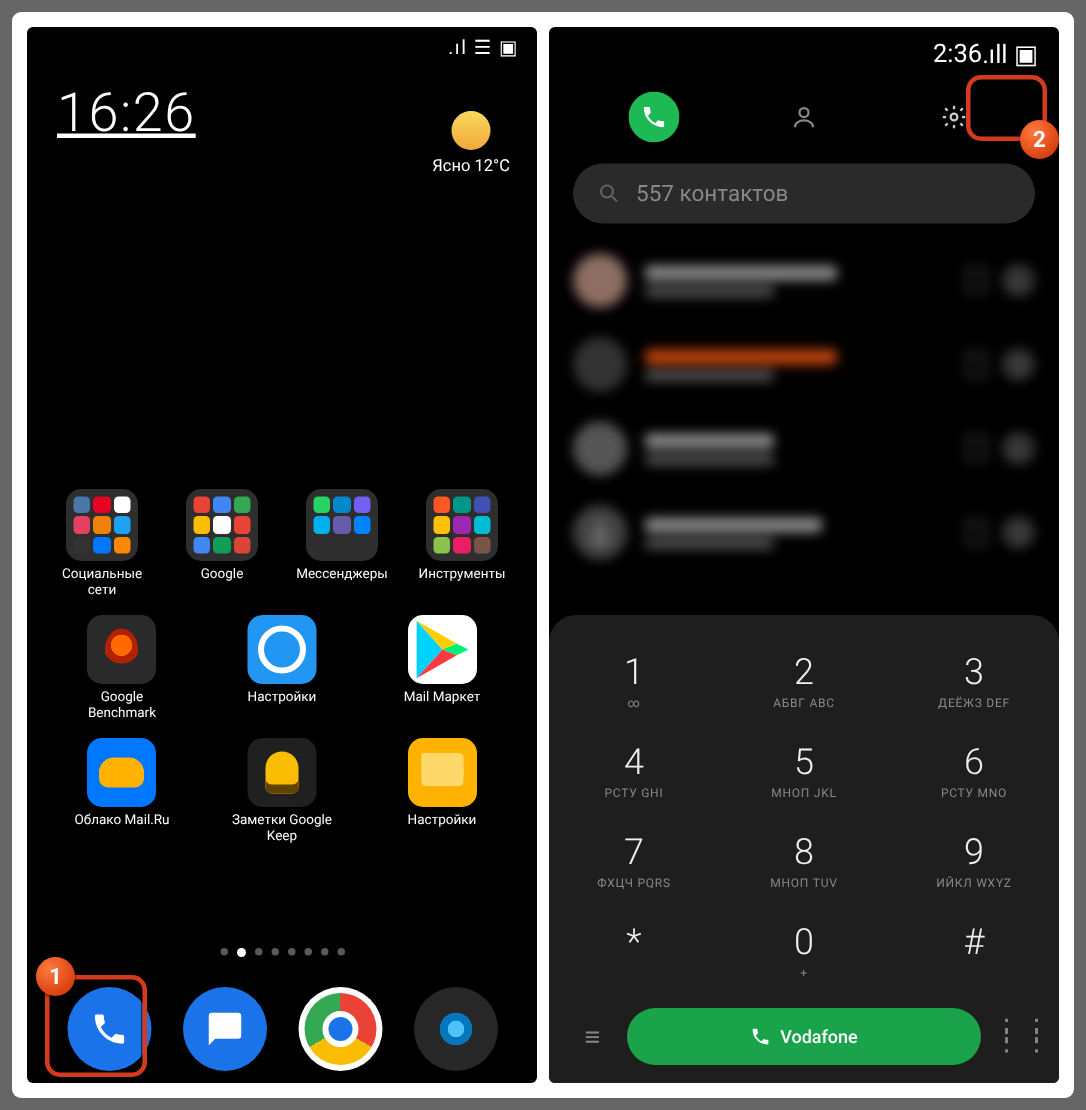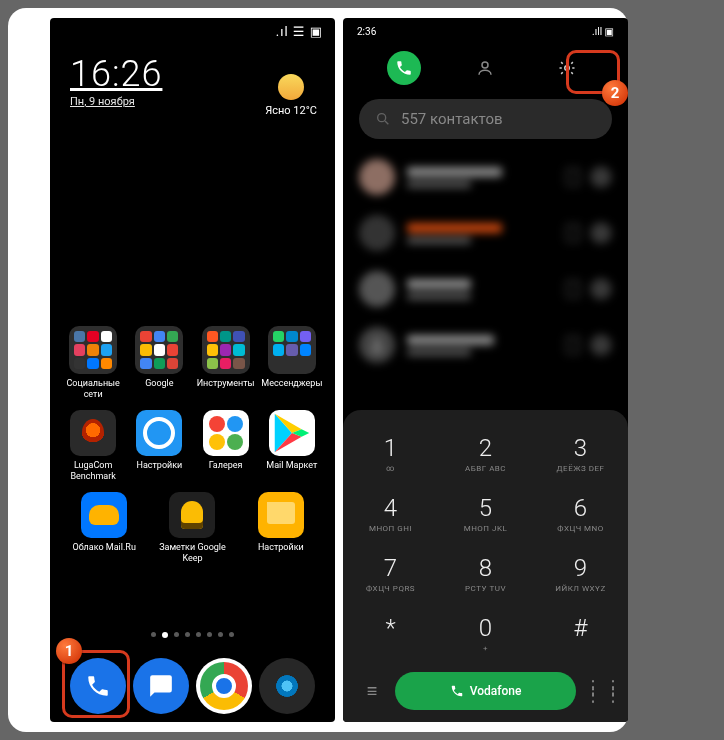--- a/index.html
+++ b/index.html
@@ -1,17 +1,17 @@
 <!DOCTYPE html>
 <html><head>
 <meta charset="utf-8">
 <style>
 * { box-sizing: border-box; margin: 0; padding: 0; font-family: -apple-system, Roboto, Arial, sans-serif; }
 body { background: #666; width: 724px; height: 740px; position: relative; }
-.container { position: absolute; top: 8px; left: 8px; width: 620px; height: 724px; background: #fff; border-radius: 18px; display: flex; padding-left: 32px; }
+.container { position: absolute; top: 8px; left: 8px; width: 708px; height: 724px; background: #fff; border-radius: 6px; display: flex; }
 .screen { width: 340px; height: 704px; margin: 10px 0 10px 10px; background: #000; border-radius: 4px; position: relative; overflow: hidden; color: #fff; }
 .screen2 { margin-left: 8px; }
 
 
 .statusbar1 { padding: 6px 12px 0 0; text-align: right; font-size: 13px; letter-spacing: 1px; }
 .clock-block { padding: 14px 0 0 20px; text-decoration: underline; }
 .clock-time { font-size: 36px; font-weight: 300; letter-spacing: 1px; }
 .clock-date { font-size: 11px; opacity: .9; }
 .weather { position: absolute; top: 56px; right: 18px; text-align: center; font-size: 11px; }
 .weather-icon { width: 26px; height: 26px; background: linear-gradient(#f9d95c,#f2a83a); border-radius: 50%; margin: 0 auto 4px; }
@@ -42,21 +42,21 @@
 .chrome-ic{background:#fff;position:relative;overflow:hidden;}
 .chrome-ic::before{content:"";position:absolute;inset:4px;border-radius:50%;background:conic-gradient(#ea4335 0 120deg,#fbbc04 120deg 240deg,#34a853 240deg 360deg);}
 .chrome-ic::after{content:"";position:absolute;inset:16px;border-radius:50%;background:#1a73e8;border:4px solid #fff;}
 .cam-ic{background:#272727;display:flex;align-items:center;justify-content:center;} .cam-ic::after{content:"";width:22px;height:22px;background:radial-gradient(circle,#4fc3f7 0 35%,#0277bd 36% 70%,#222 71%);border-radius:50%;}
 
 .highlight1 { position:absolute; bottom:4px; left:12px; width:68px; height:68px; border:3px solid #d63a1e; border-radius:10px; box-shadow:0 0 0 1px rgba(0,0,0,.6) inset;}
 .badge { position:absolute; width:26px; height:26px; background:radial-gradient(circle at 35% 30%,#ff7a3c,#cc2a00); border-radius:50%; color:#fff; font-weight:700; font-size:15px; display:flex; align-items:center; justify-content:center; box-shadow:0 1px 2px rgba(0,0,0,.6);}
 .badge1{ bottom:58px; left:6px;}
 
 
-.statusbar2 { display:flex; justify-content:space-between; padding:8px 14px 0; font-size:10px;}
+.statusbar2 { display:flex; justify-content:flex-end; padding:8px 14px 0; font-size:17px;}
 .tabs { display:flex; justify-content:space-around; align-items:center; margin:14px 20px 0; }
 .tab { width:34px; height:34px; border-radius:50%; display:flex; align-items:center; justify-content:center; border:2px solid transparent;}
 .tab-active{ background:#1db954;} 
 .tab-contacts{ color:#999;} 
 .tab-settings{ color:#ccc;} 
 .tab svg{width:18px;height:18px;}
 .hl-settings{ position:absolute; top:32px; right:8px; width:54px; height:44px; border:3px solid #d63a1e; border-radius:10px;}
 .badge2{ top:62px; right:0px;}
 
 .search { margin:14px 16px 0; background:#2a2a2a; border-radius:22px; height:40px; display:flex; align-items:center; padding:0 16px; color:#888; font-size:15px;}
@@ -84,21 +84,20 @@
 </style>
 </head>
 <body>
 
 <div class="container">
 
   <div class="screen">
     <div class="statusbar1">.ıl ☰ ▣</div>
     <div class="clock-block">
       <div class="clock-time">16:26</div>
-      <div class="clock-date">Пн, 9 ноября</div>
     </div>
     <div class="weather">
       <div class="weather-icon"></div>
       <span>Ясно</span>
       <span>12°C</span>
     </div>
 
     <div class="app-rows">
       <div class="row">
         <div class="app">
@@ -124,64 +123,55 @@
               <span style="background:#fff"></span>
               <span style="background:#ea4335"></span>
               <span style="background:#4285f4"></span>
               <span style="background:#0f9d58"></span>
               <span style="background:#db4437"></span>
             </div>
             <div class="app-label">Google</div>
           </div>
         <div class="app">
             <div class="folder">
+              <span style="background:#25d366"></span>
+              <span style="background:#0088cc"></span>
+              <span style="background:#7360f2"></span>
+              <span style="background:#00aff0"></span>
+              <span style="background:#665cac"></span>
+              <span style="background:#0084ff"></span>
+              <span></span>
+              <span></span>
+              <span></span>
+            </div>
+            <div class="app-label">Мессенджеры</div>
+          </div>
+        <div class="app">
+            <div class="folder">
               <span style="background:#ff5722"></span>
               <span style="background:#009688"></span>
               <span style="background:#3f51b5"></span>
               <span style="background:#ffc107"></span>
               <span style="background:#9c27b0"></span>
               <span style="background:#00bcd4"></span>
               <span style="background:#8bc34a"></span>
               <span style="background:#e91e63"></span>
               <span style="background:#795548"></span>
             </div>
             <div class="app-label">Инструменты</div>
           </div>
-        <div class="app">
-            <div class="folder">
-              <span style="background:#25d366"></span>
-              <span style="background:#0088cc"></span>
-              <span style="background:#7360f2"></span>
-              <span style="background:#00aff0"></span>
-              <span style="background:#665cac"></span>
-              <span style="background:#0084ff"></span>
-              <span></span>
-              <span></span>
-              <span></span>
-            </div>
-            <div class="app-label">Мессенджеры</div>
-          </div>
       </div>
       <div class="row">
         <div class="app">
             <div class="icon antutu"></div>
-            <div class="app-label">LugaCom Benchmark</div>
+            <div class="app-label">Google Benchmark</div>
           </div>
         <div class="app">
             <div class="icon settings-ic"></div>
             <div class="app-label">Настройки</div>
-          </div>
-        <div class="app">
-            <div class="icon gallery">
-              <span style="background:#f44336"></span>
-              <span style="background:#2196f3"></span>
-              <span style="background:#ffc107"></span>
-              <span style="background:#4caf50"></span>
-            </div>
-            <div class="app-label">Галерея</div>
           </div>
         <div class="app">
             <div class="icon" style="background:#fff;display:flex;align-items:center;justify-content:center">
               <svg viewBox="0 0 24 24">
                 <path fill="#00d2ff" d="M3 2v20l9-10z"></path>
                 <path fill="#ffce00" d="M3 2l14 8-5 2z"></path>
                 <path fill="#ff3a44" d="M3 22l14-8-5-2z"></path>
                 <path fill="#00f076" d="M12 12l5-2 4 2-4 2z"></path>
               </svg>
             </div>
@@ -324,39 +314,39 @@
             <div class="kl">АБВГ ABC</div>
           </div>
         <div class="key">
             <div class="kn">3</div>
             <div class="kl">ДЕЁЖЗ DEF</div>
           </div>
       </div>
       <div class="drow">
         <div class="key">
             <div class="kn">4</div>
-            <div class="kl">МНОП GHI</div>
+            <div class="kl">РСТУ GHI</div>
           </div>
         <div class="key">
             <div class="kn">5</div>
             <div class="kl">МНОП JKL</div>
           </div>
         <div class="key">
             <div class="kn">6</div>
-            <div class="kl">ФХЦЧ MNO</div>
+            <div class="kl">РСТУ MNO</div>
           </div>
       </div>
       <div class="drow">
         <div class="key">
             <div class="kn">7</div>
             <div class="kl">ФХЦЧ PQRS</div>
           </div>
         <div class="key">
             <div class="kn">8</div>
-            <div class="kl">РСТУ TUV</div>
+            <div class="kl">МНОП TUV</div>
           </div>
         <div class="key">
             <div class="kn">9</div>
             <div class="kl">ИЙКЛ WXYZ</div>
           </div>
       </div>
       <div class="drow">
         <div class="key">
             <div class="kn">*</div>
             <div class="kl"></div>

